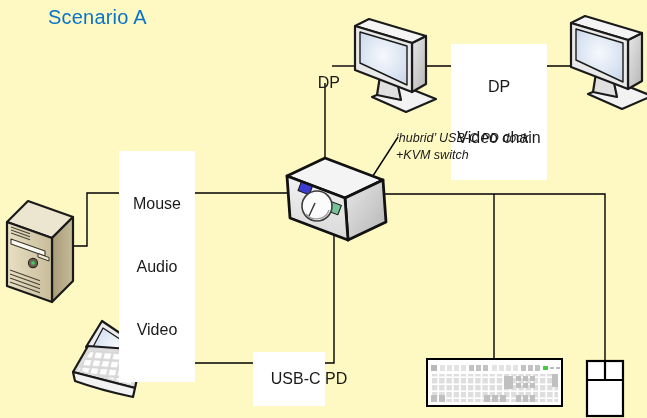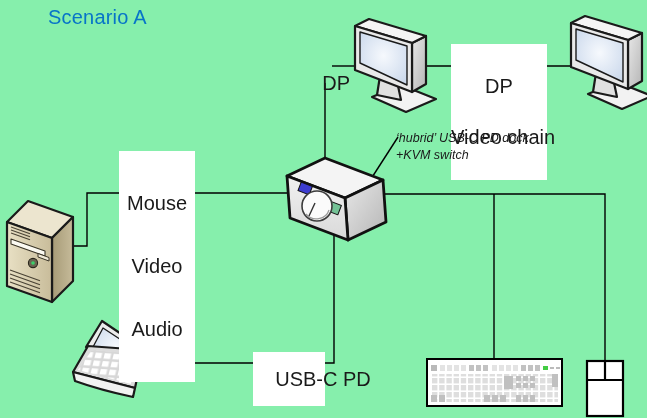--- a/index.html
+++ b/index.html
@@ -1,21 +1,21 @@
 <!DOCTYPE html>
 <html><head>
 <meta charset="utf-8">
 <style>
   html,body{margin:0;padding:0;background:#ffffff;}
   .canvas{
-    position:relative;width:647px;height:418px;background:#86efac;
+    position:relative;width:647px;height:418px;background:#fef9c3;
     font-family:"Liberation Sans",sans-serif;overflow:hidden;color:#1a1a1a;
   }
   .artwork{position:absolute;left:0;top:0;}
-  .lbl{position:absolute;font-size:20px;line-height:21px;white-space:pre;}
+  .lbl{position:absolute;font-size:16px;line-height:21px;white-space:pre;}
   .title{
     position:absolute;left:48px;top:6px;font-size:20px;color:#0774C8;
     letter-spacing:.2px;
   }
   .dp-label{left:300px;top:56px;width:32px;text-align:center;line-height:18px;}
   .daisy-label{
     left:451px;top:44px;width:96px;text-align:center;line-height:17px;
     background:#ffffff;
   }
   .bundle-label{
@@ -188,22 +188,22 @@
     <span>DP</span>
   </div>
 
   <div class="lbl daisy-label">
     <div>DP</div>
     <div>Video chain</div>
   </div>
 
   <div class="lbl bundle-label">
     <div>Mouse</div>
+    <div>Audio</div>
     <div>Video</div>
-    <div>Audio</div>
   </div>
 
   <div class="lbl usbc-label">
     <span>USB-C PD</span>
   </div>
 
   <div class="annotation">
     <div>‘hubrid’ USB-C PD dock</div>
     <div>+KVM switch</div>
   </div>

